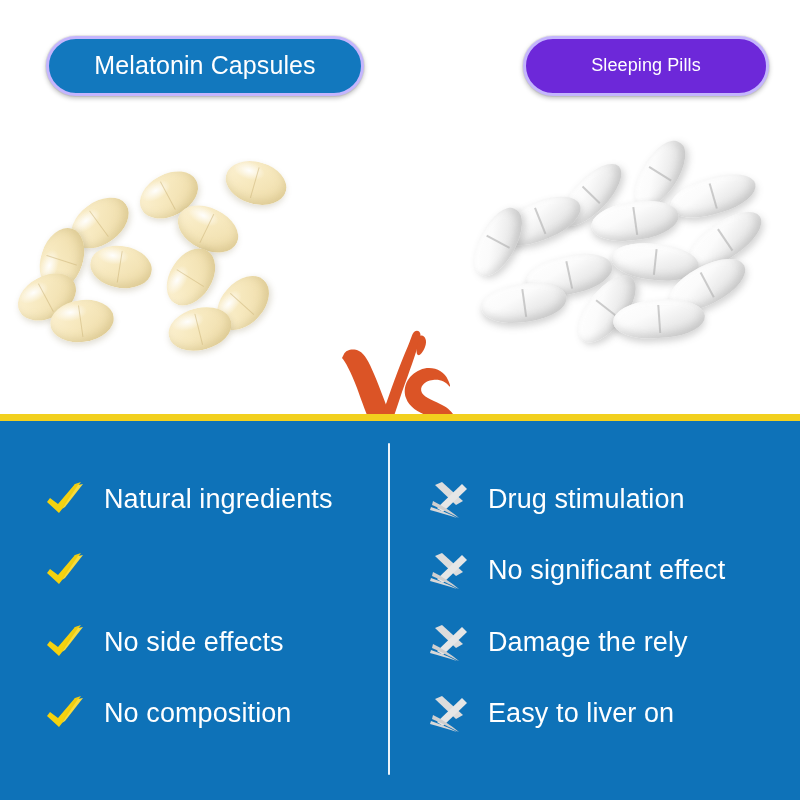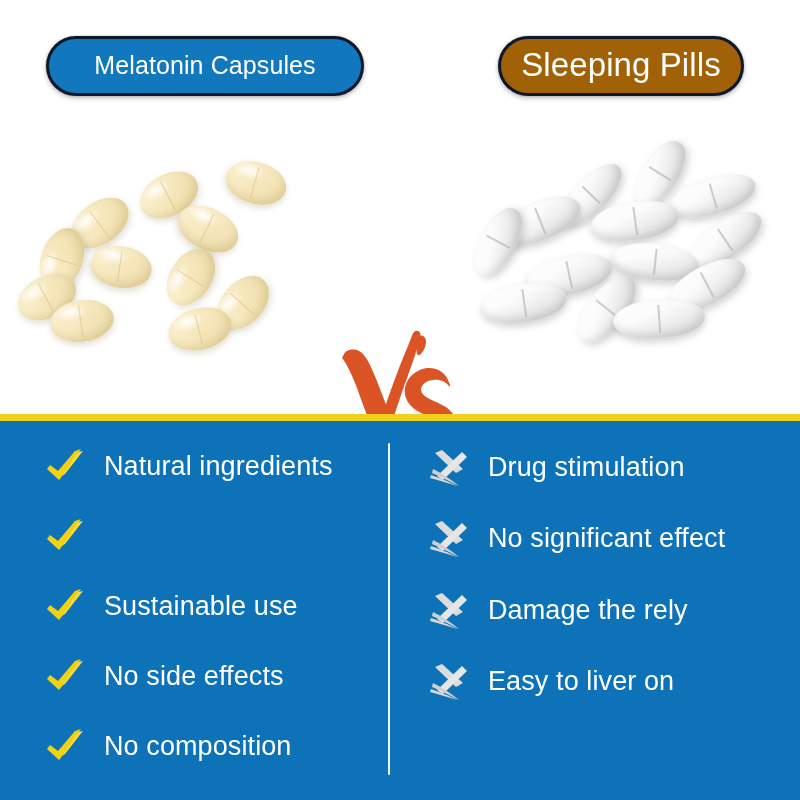--- a/index.html
+++ b/index.html
@@ -17,33 +17,33 @@
     overflow:hidden;
   }
 
   
   .badge{
     position:absolute;
     display:flex;align-items:center;justify-content:center;
     border-radius:999px;
     color:#ffffff;
     white-space:nowrap;
-    border:3px solid #0f172a;
+    border:3px solid #c4b5fd;
     box-shadow:0 2px 5px rgba(0,0,0,.28), 0 0 0 1px rgba(0,0,0,.06);
     letter-spacing:.1px;
   }
   .badge-left{
     left:46px;top:36px;width:312px;height:54px;
     background:#1278BE;
     font-size:25px;
   }
   .badge-right{
-    left:498px;top:36px;width:240px;height:54px;
-    background:#a16207;
-    font-size:33px;
+    left:523px;top:36px;width:240px;height:54px;
+    background:#6d28d9;
+    font-size:18px;
   }
   .badge span{ display:block; transform:translateY(-1px); }
 
   
   .photo-row{
     position:absolute;left:0;top:150px;width:800px;height:230px;
   }
   .pill-photo{
     position:absolute;top:0;height:230px;
   }
@@ -100,21 +100,21 @@
     background:#0E72B8;
   }
   .divider{
     position:absolute;left:388px;top:443px;width:2px;height:332px;
     background:#ffffff;opacity:.92;border-radius:2px;
   }
 
   
   .col{
     position:absolute;top:432px;height:350px;
-    display:flex;flex-direction:column;justify-content:flex-start;
+    display:flex;flex-direction:column;justify-content:center;
   }
   .col-left{ left:44px;  width:340px; }
   .col-right{ left:428px; width:350px; }
 
   .feature{
     display:flex;align-items:center;
     height:71.5px;
   }
   .feature-icon{
     flex:0 0 auto;width:42px;height:42px;
@@ -230,30 +230,20 @@
     <div class="feature">
       <span class="feature-icon">
         <svg width="40" height="36" viewBox="0 0 40 36" xmlns="http://www.w3.org/2000/svg" aria-hidden="true">
           <path d="M2 20 L5 16 L13 22 L30 2 L35 4 L14 31 Z" fill="#F5D20E"></path>
           <path d="M30 2 L36 0 L16 27 L14 31 Z" fill="#EFCD12"></path>
           <path d="M33 3 L38 2 L20 25 L17 27 Z" fill="#F8DB3E"></path>
         </svg>
       </span>
     </div>
 
-    <div class="feature">
-      <span class="feature-icon">
-        <svg width="40" height="36" viewBox="0 0 40 36" xmlns="http://www.w3.org/2000/svg" aria-hidden="true">
-          <path d="M2 20 L5 16 L13 22 L30 2 L35 4 L14 31 Z" fill="#F5D20E"></path>
-          <path d="M30 2 L36 0 L16 27 L14 31 Z" fill="#EFCD12"></path>
-          <path d="M33 3 L38 2 L20 25 L17 27 Z" fill="#F8DB3E"></path>
-        </svg>
-      </span>
-      <span class="feature-label">Sustainable use</span>
-    </div>
 
     <div class="feature">
       <span class="feature-icon">
         <svg width="40" height="36" viewBox="0 0 40 36" xmlns="http://www.w3.org/2000/svg" aria-hidden="true">
           <path d="M2 20 L5 16 L13 22 L30 2 L35 4 L14 31 Z" fill="#F5D20E"></path>
           <path d="M30 2 L36 0 L16 27 L14 31 Z" fill="#EFCD12"></path>
           <path d="M33 3 L38 2 L20 25 L17 27 Z" fill="#F8DB3E"></path>
         </svg>
       </span>
       <span class="feature-label">No side effects</span>

